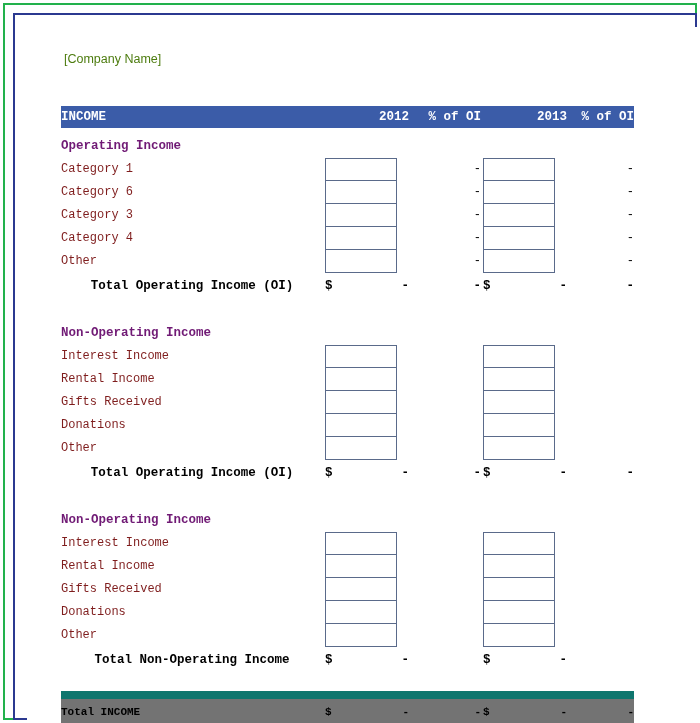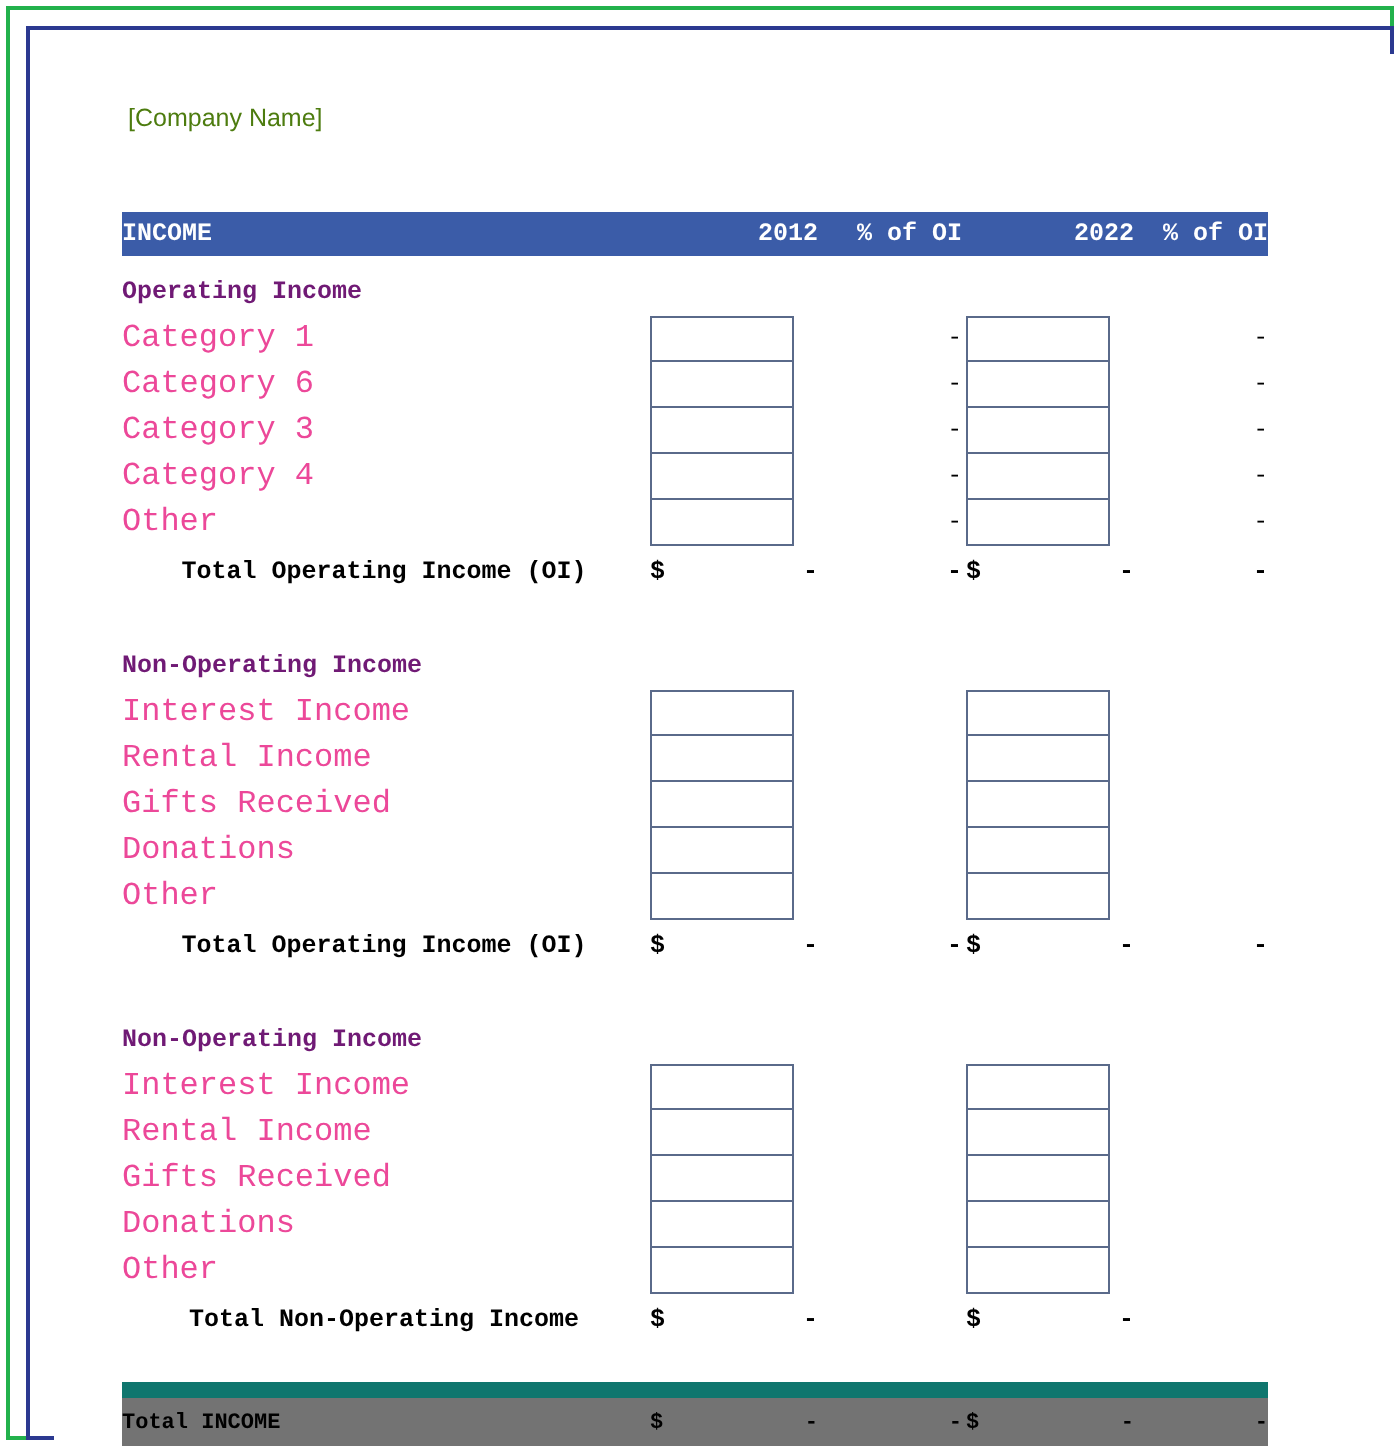--- a/index.html
+++ b/index.html
@@ -101,22 +101,22 @@
     padding-left: 48px;
     height: 24px;
     line-height: 24px;
     color: #701a75;
   }
 
   .row-label {
     padding-left: 48px;
     height: 23px;
     line-height: 23px;
-    font-size: 16px;
-    color: #ec4899;
+    font-size: 12px;
+    color: #7f1d1d;
   }
 
   .cell-box {
     height: 23px;
     box-sizing: border-box;
   }
   .cell-box .bx {
     border: 1px solid #5a6a8a;
     border-top: none;
     height: 23px;
@@ -212,21 +212,21 @@
             <col class="col-pct1">
             <col class="col-amt2">
             <col class="col-pct2">
           </colgroup>
           <tbody>
 
             <tr class="header-row">
               <td class="hdr-income">INCOME</td>
               <td class="hdr-right">2012</td>
               <td class="hdr-right">% of OI</td>
-              <td class="hdr-right">2022</td>
+              <td class="hdr-right">2013</td>
               <td class="hdr-right">% of OI</td>
             </tr>
 
             <tr class="spacer-sm">
                 <td colspan="5"></td>
               </tr>
 
             <tr>
               <td class="section-title">Operating Income</td>
               <td colspan="4"></td>

